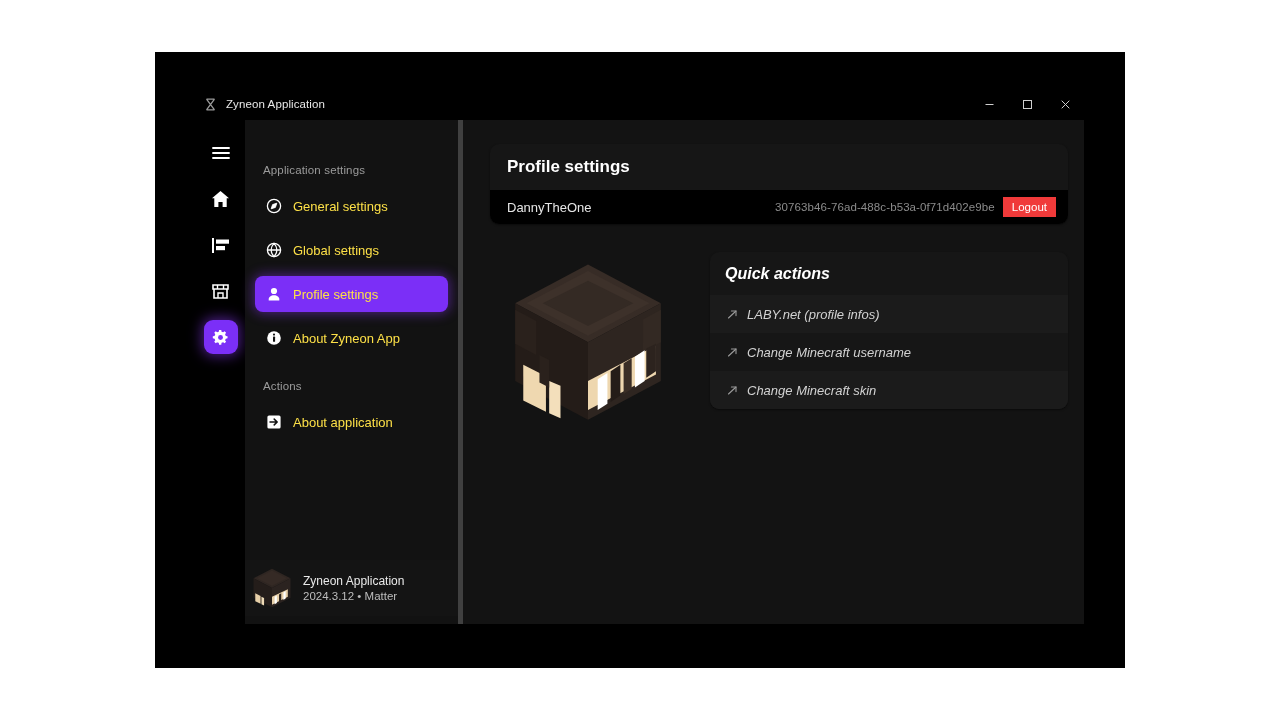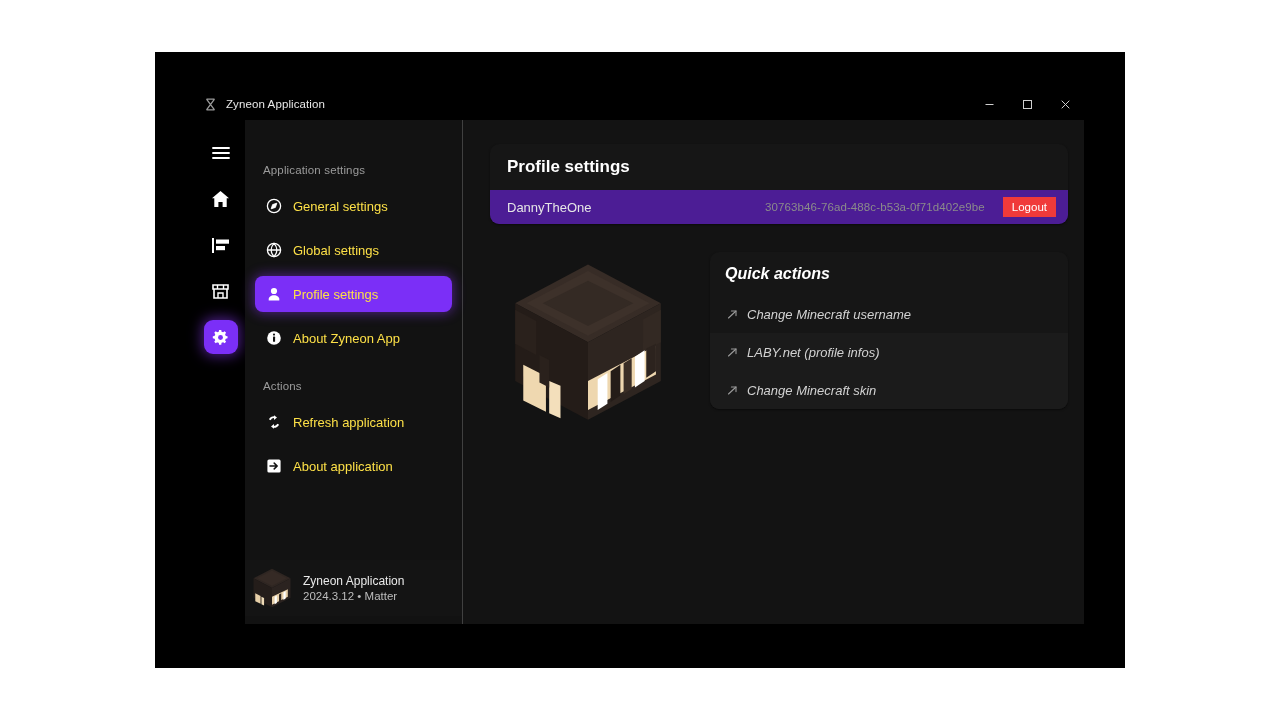--- a/index.html
+++ b/index.html
@@ -83,21 +83,21 @@
     background: #7b2ff7;
     box-shadow: 0 0 13px 2px rgba(138,54,247,0.55);
   }
   .rail-btn svg { display: block; }
   .rail-gap { height: 2px; }
   
   .navpanel {
     width: 218px;
     flex: 0 0 218px;
     background: #121212;
-    border-right: 1px solid #404040;
+    border-right: 5px solid #404040;
     display: flex;
     flex-direction: column;
     padding-top: 44px;
     position: relative;
   }
   .nav-section {
     font-size: 11.5px;
     color: #9b9b9b;
     padding-left: 18px;
     margin-bottom: 12px;
@@ -154,26 +154,25 @@
     overflow: hidden;
     box-shadow: 0 1px 2px rgba(0,0,0,0.5);
   }
   .card-title {
     font-size: 17px;
     font-weight: bold;
     color: #ffffff;
     padding: 13px 16px 13px 17px;
   }
   .profile-row {
-    background: #4c1d95;
+    background: #000000;
     height: 34px;
     display: flex;
     align-items: center;
     padding: 0 12px 0 17px;
-    gap: 10px;
   }
   .profile-name { font-size: 13px; color: #e6e6e6; }
   .row-spacer { flex: 1; }
   .profile-uuid {
     font-size: 11.5px;
     color: #8b8b8b;
     letter-spacing: 0.1px;
   }
   .logout-btn {
     background: #f03a3a;
@@ -336,29 +335,20 @@
               <circle cx="8" cy="8" r="6.8" fill="#ffffff"></circle>
               <circle cx="8" cy="4.6" r="1.05" fill="#121212"></circle>
               <rect x="7" y="6.6" width="2.1" height="5.2" rx="0.6" fill="#121212"></rect>
             </svg>
           </span>
           <span>About Zyneon App</span>
         </div>
 
         <div class="nav-section second">Actions</div>
 
-        <div class="nav-item">
-          <span class="nav-ico">
-            <svg width="16" height="16" viewBox="0 0 16 16" fill="#ffffff">
-              <path d="M8 2.2a5.8 5.8 0 00-5.1 3.1l1.7.9A3.9 3.9 0 018 4.1V6l3-2.4L8 1.2z"></path>
-              <path d="M8 13.8a5.8 5.8 0 005.1-3.1l-1.7-.9A3.9 3.9 0 018 11.9V10l-3 2.4 3 2.4z"></path>
-            </svg>
-          </span>
-          <span>Refresh application</span>
-        </div>
 
         <div class="nav-item">
           <span class="nav-ico">
             <svg width="16" height="16" viewBox="0 0 16 16">
               <rect x="1.4" y="1.4" width="13.2" height="13.2" rx="1.6" fill="#ffffff"></rect>
               <path d="M4 8h6.4M8.2 5.1L11.2 8l-3 2.9" stroke="#121212" stroke-width="1.5" fill="none" stroke-linecap="round" stroke-linejoin="round"></path>
             </svg>
           </span>
           <span>About application</span>
         </div>
@@ -427,38 +417,38 @@
               <polygon points="64,70 70,66 70,85 64,89" fill="#241c18"></polygon>
               <polygon points="72,65 77,62 77,81 72,84" fill="#3a2e26"></polygon>
               <polygon points="79,61 85,57 85,76 79,80" fill="#ffffff"></polygon>
               <polygon points="86,56 92,53 92,70 86,74" fill="#2c231e"></polygon>
             </svg>
           </div>
 
           <div class="card qa-card">
             <div class="qa-title">Quick actions</div>
 
+            <div class="qa-item alt">
+              <span class="qa-arrow">
+                <svg width="11" height="11" viewBox="0 0 11 11" fill="none" stroke="#9a9a9a" stroke-width="1.1" stroke-linecap="round" stroke-linejoin="round">
+                  <path d="M1.5 9L9 2"></path>
+                    <path d="M4.4 2H9v4.6"></path>
+                </svg>
+              </span>
+              <span>LABY.net (profile infos)</span>
+            </div>
+
             <div class="qa-item">
               <span class="qa-arrow">
                 <svg width="11" height="11" viewBox="0 0 11 11" fill="none" stroke="#9a9a9a" stroke-width="1.1" stroke-linecap="round" stroke-linejoin="round">
                   <path d="M1.5 9L9 2"></path>
                     <path d="M4.4 2H9v4.6"></path>
                 </svg>
               </span>
               <span>Change Minecraft username</span>
-            </div>
-
-            <div class="qa-item alt">
-              <span class="qa-arrow">
-                <svg width="11" height="11" viewBox="0 0 11 11" fill="none" stroke="#9a9a9a" stroke-width="1.1" stroke-linecap="round" stroke-linejoin="round">
-                  <path d="M1.5 9L9 2"></path>
-                    <path d="M4.4 2H9v4.6"></path>
-                </svg>
-              </span>
-              <span>LABY.net (profile infos)</span>
             </div>
 
             <div class="qa-item alt">
               <span class="qa-arrow">
                 <svg width="11" height="11" viewBox="0 0 11 11" fill="none" stroke="#9a9a9a" stroke-width="1.1" stroke-linecap="round" stroke-linejoin="round">
                   <path d="M1.5 9L9 2"></path>
                     <path d="M4.4 2H9v4.6"></path>
                 </svg>
               </span>
               <span>Change Minecraft skin</span>

